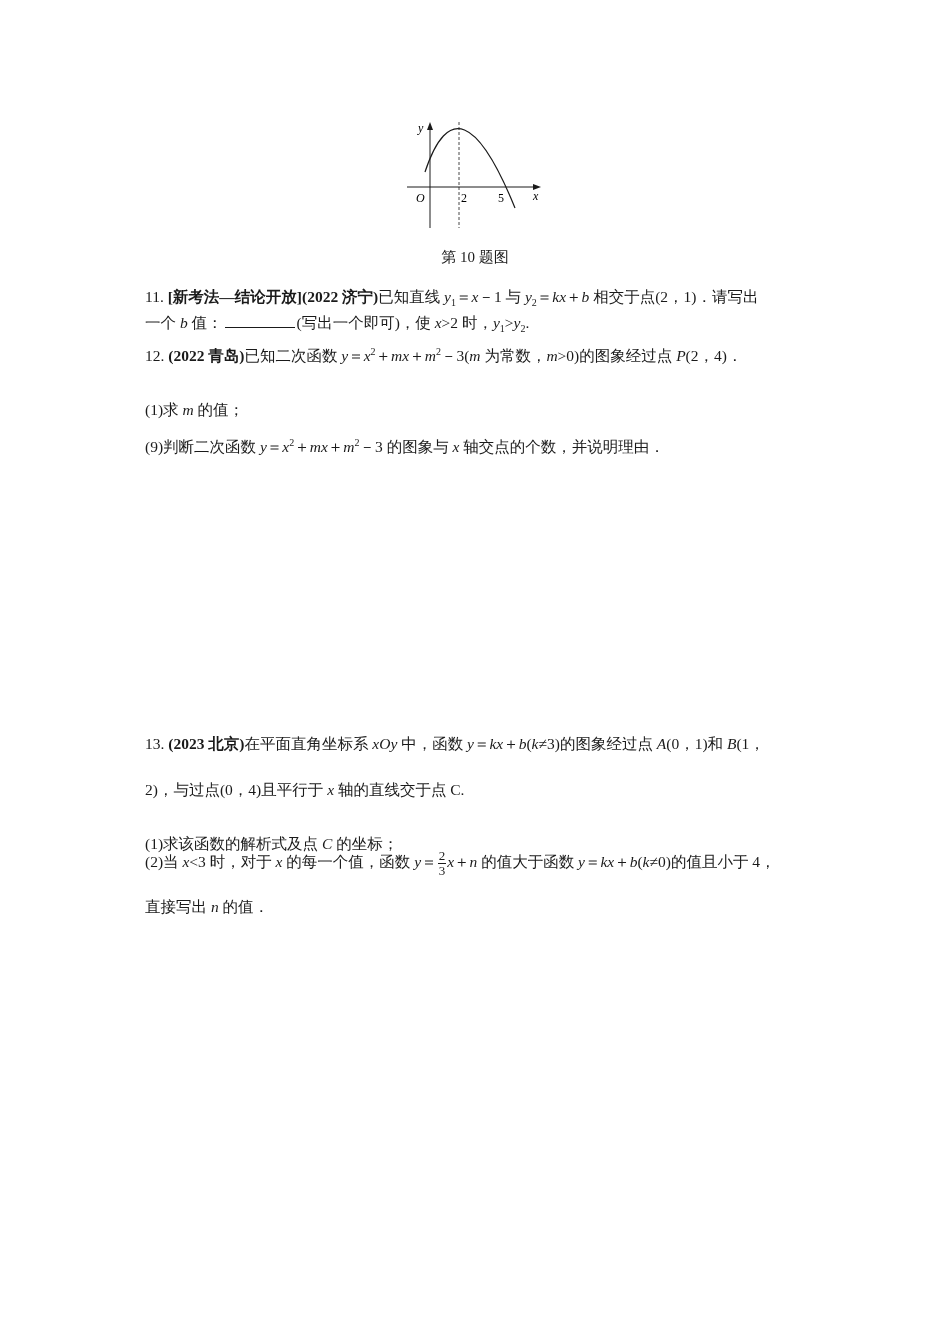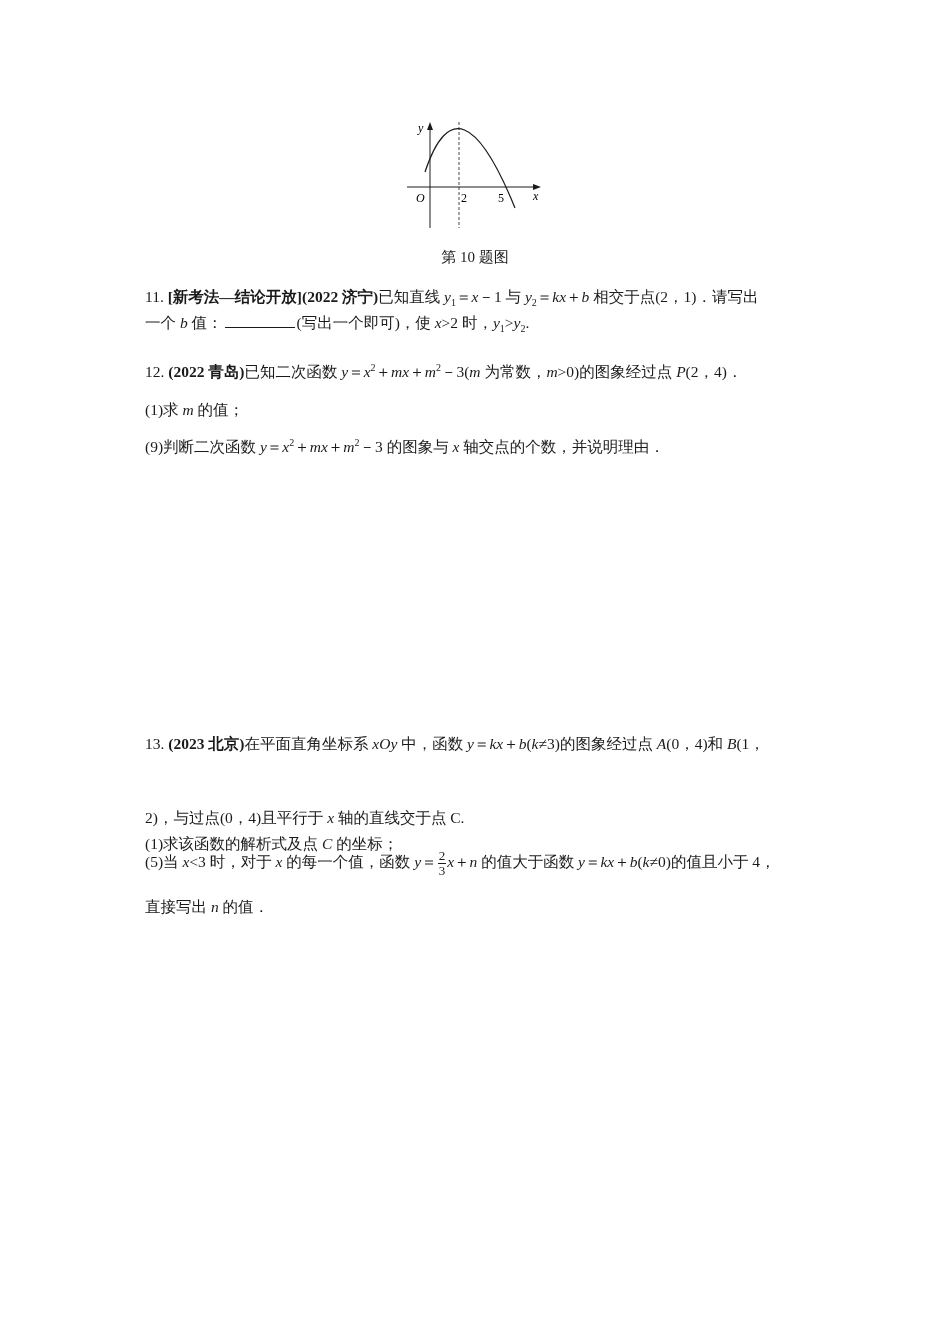--- a/index.html
+++ b/index.html
@@ -43,42 +43,42 @@
 <div class="caption">第 10 题图</div>
 
 <div class="line" style="top:287px">
   <span>11.</span>
   <b>[新考法—结论开放]</b><b>(2022 济宁)</b><span>已知直线 </span><i>y</i><sub>1</sub><span>＝</span><i>x</i><span>－1 与 </span><i>y</i><sub>2</sub><span>＝</span><i>kx</i><span>＋</span><i>b</i><span> 相交于点(2，1)．请写出</span>
 </div>
 <div class="line" style="top:313px">
   <span>一个 </span><i>b</i><span> 值：</span><span class="blank"></span><span>(写出一个即可)，使 </span><i>x</i><span>&gt;2 时，</span><i>y</i><sub>1</sub><span>&gt;</span><i>y</i><sub>2</sub><span>.</span>
 </div>
 
-<div class="line" style="top:362px">
+<div class="line" style="top:346px">
   <span>12.</span>
   <b>(2022 青岛)</b><span>已知二次函数 </span><i>y</i>＝<i>x</i><sup>2</sup>＋<i>mx</i>＋<i>m</i><sup>2</sup><span>－3(</span><i>m</i> <span>为常数，</span><i>m</i><span>&gt;0)的图象经过点 </span><i>P</i><span>(2，4)．</span>
 </div>
 <div class="line" style="top:400px">
   <span>(1)求 </span><i>m</i><span> 的值；</span>
 </div>
 <div class="line" style="top:437px">
   <span>(9)判断二次函数 </span><i>y</i>＝<i>x</i><sup>2</sup>＋<i>mx</i>＋<i>m</i><sup>2</sup><span>－3 的图象与 </span><i>x</i><span> 轴交点的个数，并说明理由．</span>
 </div>
 
 <div class="line" style="top:734px">
   <span>13.</span>
-  <b>(2023 北京)</b><span>在平面直角坐标系 </span><i>xOy</i><span> 中，函数 </span><i>y</i>＝<i>kx</i>＋<i>b</i><span>(</span><i>k</i><span>≠3)的图象经过点 </span><i>A</i><span>(0，4)和 </span><i>B</i><span>(1，</span>
+  <b>(2023 北京)</b><span>在平面直角坐标系 </span><i>xOy</i><span> 中，函数 </span><i>y</i>＝<i>kx</i>＋<i>b</i><span>(</span><i>k</i><span>≠3)的图象经过点 </span><i>A</i><span>(0，1)和 </span><i>B</i><span>(1，</span>
 </div>
-<div class="line" style="top:808px">
+<div class="line" style="top:780px">
   <span>2)，与过点(0，4)且平行于 </span><i>x</i><span> 轴的直线交于点 C.</span>
 </div>
 <div class="line" style="top:834px">
   <span>(1)求该函数的解析式及点 </span><i>C</i><span> 的坐标；</span>
 </div>
 <div class="line" style="top:849px">
-  <span>(5)当 </span><i>x</i><span>&lt;3 时，对于 </span><i>x</i><span> 的每一个值，函数 </span><i>y</i>＝<span class="frac">
+  <span>(2)当 </span><i>x</i><span>&lt;3 时，对于 </span><i>x</i><span> 的每一个值，函数 </span><i>y</i>＝<span class="frac">
       <span class="num">2</span>
       <span>3</span>
     </span><i>x</i>＋<i>n</i><span> 的值大于函数 </span><i>y</i>＝<i>kx</i>＋<i>b</i>(<i>k</i><span>≠0)的值且小于 4，</span>
 </div>
 <div class="line" style="top:897px">
   <span>直接写出 </span><i>n</i><span> 的值．</span>
 </div>
 
 </body></html>

